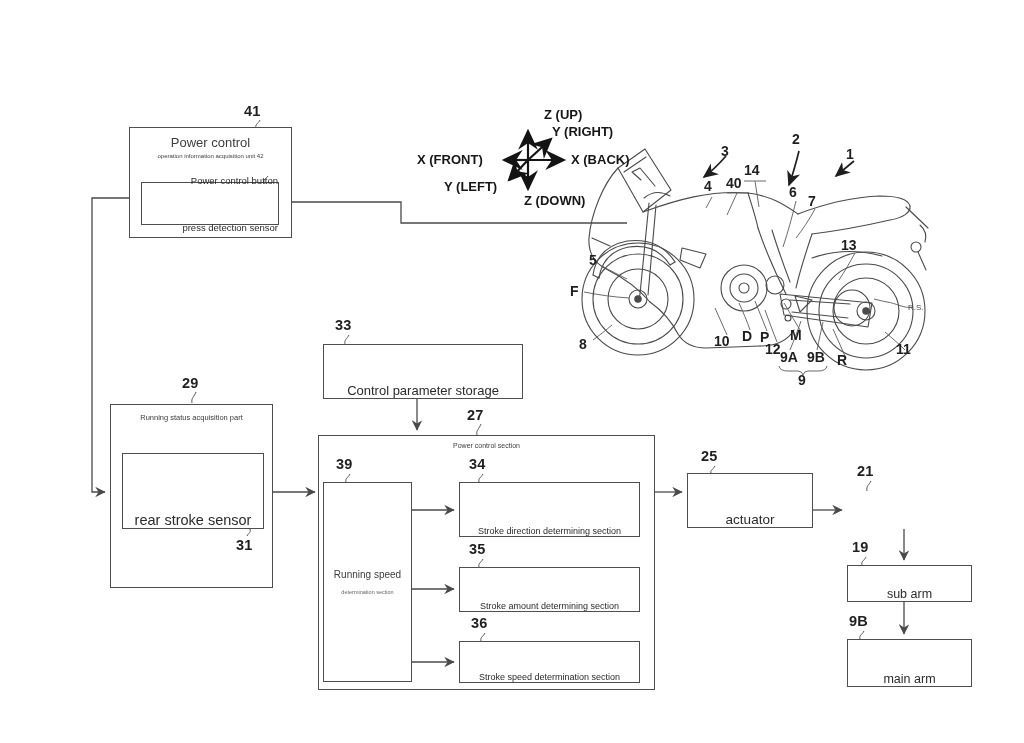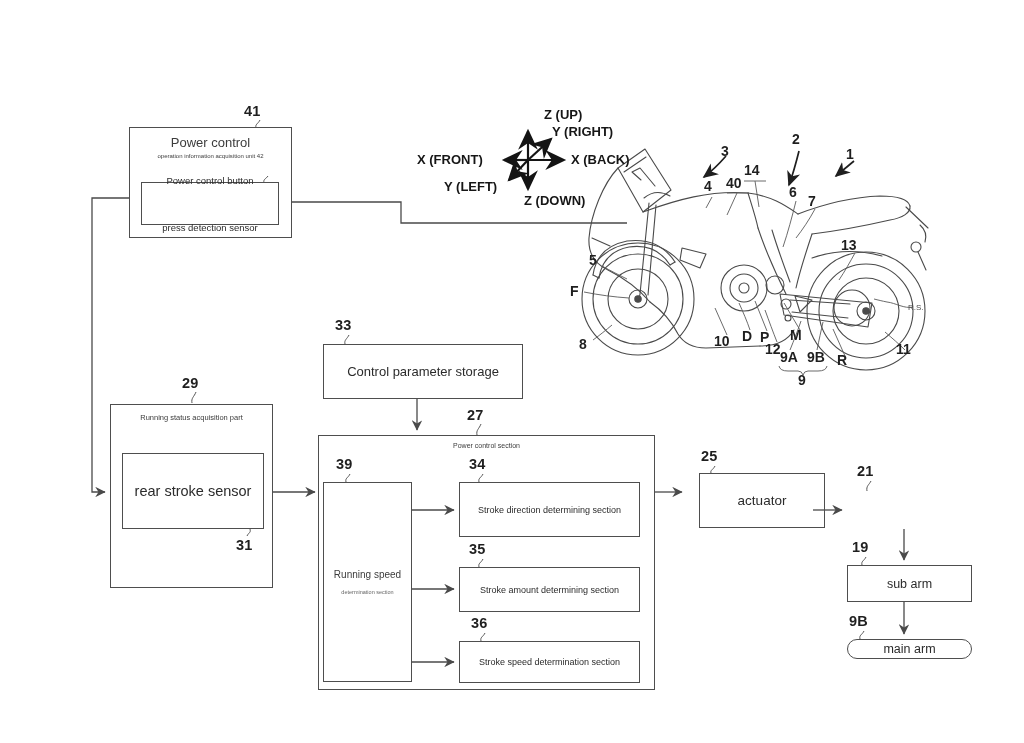--- a/index.html
+++ b/index.html
@@ -6,21 +6,21 @@
   #stage{
     position:relative;width:1024px;height:743px;background:#ffffff;
     font-family:"Liberation Sans", sans-serif;color:#2b2b2b;overflow:hidden;
   }
   svg.layer{position:absolute;left:0;top:0;z-index:1;}
   .box{
     position:absolute;border:1.5px solid #4e4e4e;box-sizing:border-box;
     background:transparent;z-index:2;
   }
   .box .hdr{position:absolute;left:0;right:0;text-align:center;color:#3c3c3c;}
-  .center-flex{display:flex;align-items:center;justify-content:center;text-align:center;gap:31px;}
+  .center-flex{display:flex;align-items:flex-end;justify-content:center;text-align:center;gap:31px;}
   .lbl{position:absolute;font-weight:bold;font-size:14.5px;color:#1f1f1f;z-index:3;letter-spacing:.3px;}
   .axis{position:absolute;font-weight:bold;font-size:13px;color:#161616;z-index:3;white-space:nowrap;}
   .bl{position:absolute;font-weight:bold;font-size:14px;color:#1f1f1f;z-index:3;white-space:nowrap;}
   .bl.small{font-weight:normal;font-size:8px;color:#4a4a4a;}
   .tiny{font-size:6px;color:#555;}
 </style>
 </head>
 <body>
 
 <div id="stage">
@@ -202,28 +202,28 @@
   <div class="box center-flex" style="left:459px;top:482px;width:181px;height:55px;border-width:1.2px;">
     <span style="font-size:9px;">Stroke direction determining section</span>
   </div>
   <div class="box center-flex" style="left:459px;top:567px;width:181px;height:45px;border-width:1.2px;">
     <span style="font-size:9px;">Stroke amount determining section</span>
   </div>
   <div class="box center-flex" style="left:459px;top:641px;width:181px;height:42px;border-width:1.2px;">
     <span style="font-size:9px;">Stroke speed determination section</span>
   </div>
 
-  <div class="box center-flex" style="left:687px;top:473px;width:126px;height:55px;margin-left:12px;">
+  <div class="box center-flex" style="left:687px;top:473px;width:126px;height:55px;">
     <span style="font-size:13.5px;">actuator</span>
   </div>
 
   <div class="box center-flex" style="left:847px;top:565px;width:125px;height:37px;">
     <span style="font-size:12.5px;">sub arm</span>
   </div>
-  <div class="box center-flex" style="left:847px;top:639px;width:125px;height:20px;border-radius:10px;">
+  <div class="box center-flex" style="left:847px;top:639px;width:125px;height:48px;">
     <span style="font-size:12.5px;">main arm</span>
   </div>
 
   <span class="lbl" style="left:244px;top:103px;">41</span>
   <span class="lbl" style="left:182px;top:375px;">29</span>
   <span class="lbl" style="left:236px;top:537px;">31</span>
   <span class="lbl" style="left:335px;top:317px;">33</span>
   <span class="lbl" style="left:467px;top:407px;">27</span>
   <span class="lbl" style="left:336px;top:456px;">39</span>
   <span class="lbl" style="left:469px;top:456px;">34</span>

